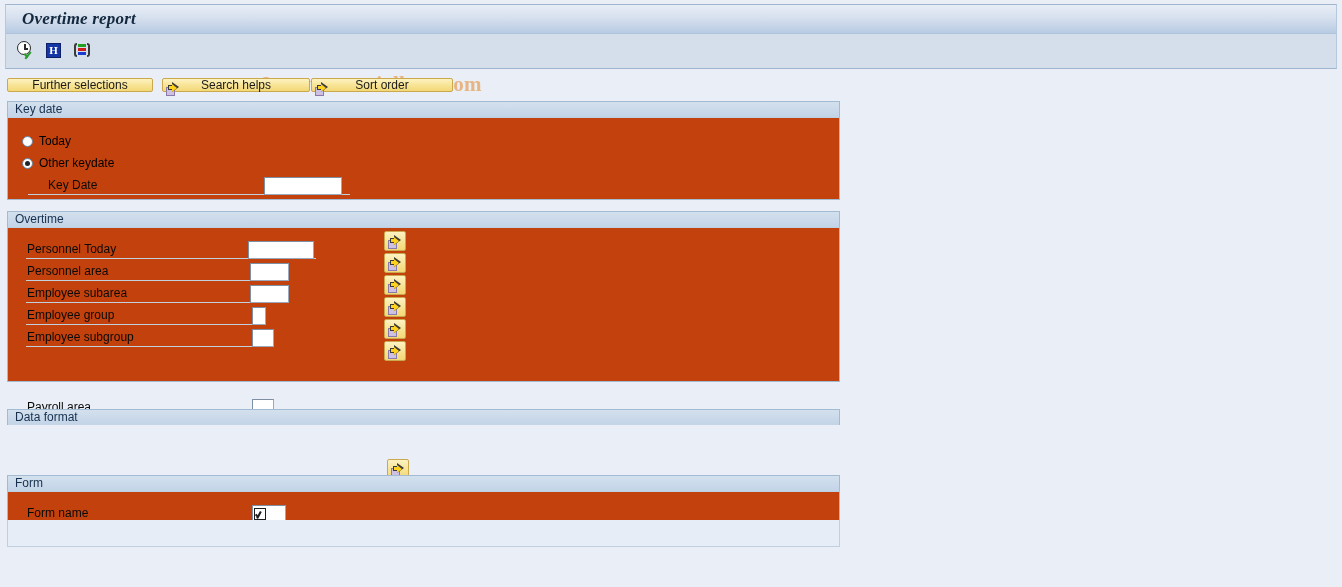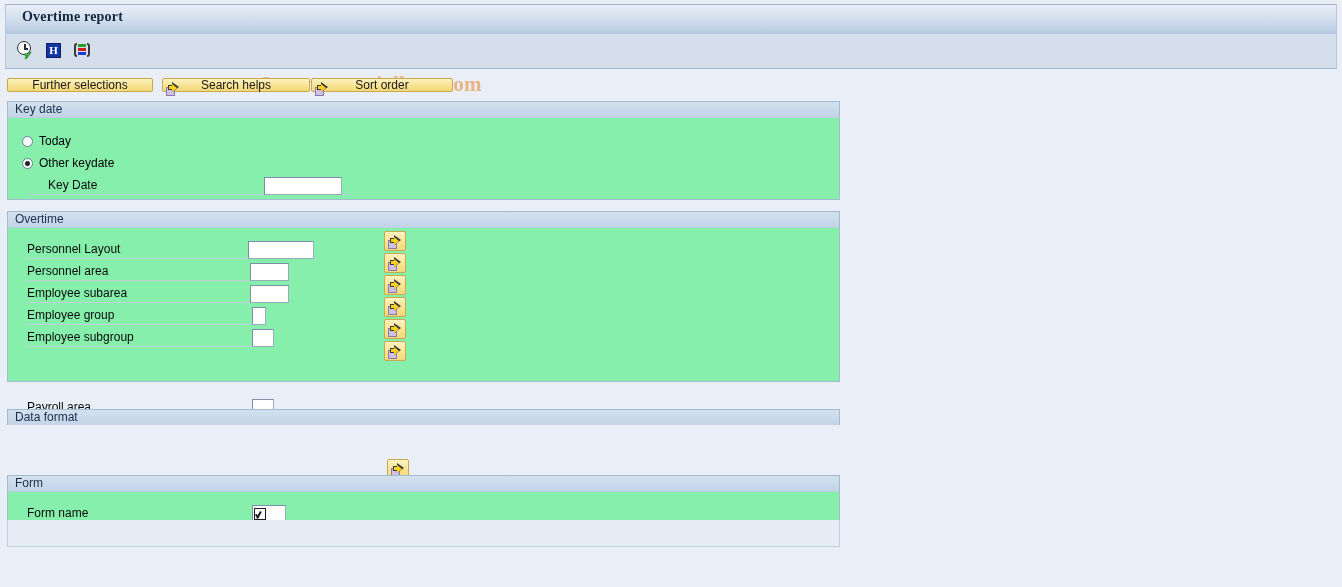--- a/index.html
+++ b/index.html
@@ -36,22 +36,23 @@
     border-top: 1px solid #9fb4cd;
     border-left: 1px solid #b8c8dc;
     border-right: 1px solid #b8c8dc;
     box-sizing: border-box;
   }
   .titlebar-text {
     position: absolute;
     left: 16px;
     top: 4px;
     font-family: "Liberation Serif", serif;
+    font-style: italic;
     font-weight: bold;
-    font-size: 14px;
+    font-size: 17px;
     color: #13293f;
     letter-spacing: 0.2px;
     white-space: nowrap;
   }
 
   
   .toolbar {
     position: absolute;
     left: 5px; top: 34px;
     width: 1332px;
@@ -274,21 +275,21 @@
     border: 1px solid #a3bad3;
     border-bottom: none;
     box-sizing: border-box;
     font-size: 12px;
     color: #16304d;
     line-height: 15px;
     padding-left: 7px;
     white-space: nowrap;
   }
   .group-body {
-    background: #86efac;
+    background: #c2410c;
     border: 1px solid #a3bad3;
     border-top: 1px solid #bdcfe2;
     box-sizing: border-box;
     position: relative;
   }
 
   
   .radio-row {
     position: absolute;
     display: flex;
@@ -493,21 +494,21 @@
         </div>
 
       </div>
     </div>
 
     <div class="group" style="top:111px;">
       <div class="group-header">Overtime</div>
       <div class="group-body" style="height:155px;">
 
         <div class="field-row" style="left:18px; top:14px; width:290px;">
-          <span class="field-label" style="width:290px;">Personnel Layout</span>
+          <span class="field-label" style="width:290px;">Personnel Today</span>
           <input class="field-input" style="left: 222px; width: 66px;" type="text" value="">
         </div>
         <div class="selbtn" style="left:379px; top:231px;">
           <span class="btn-arrowicon">
             <span class="arw-page"></span>
             <span class="arw-shape">
                 <span class="tail"></span>
                 <span class="head"></span>
                 <span class="head-in"></span>
               </span>

